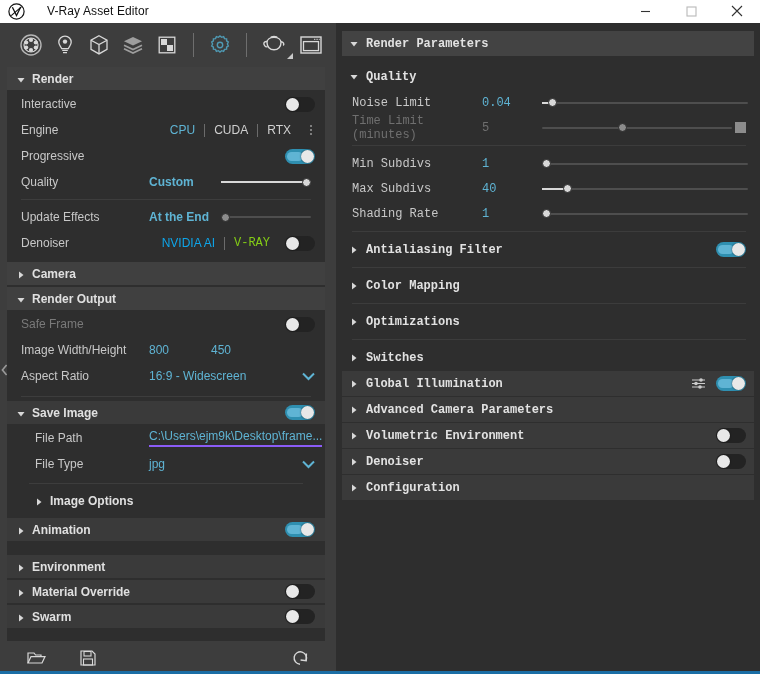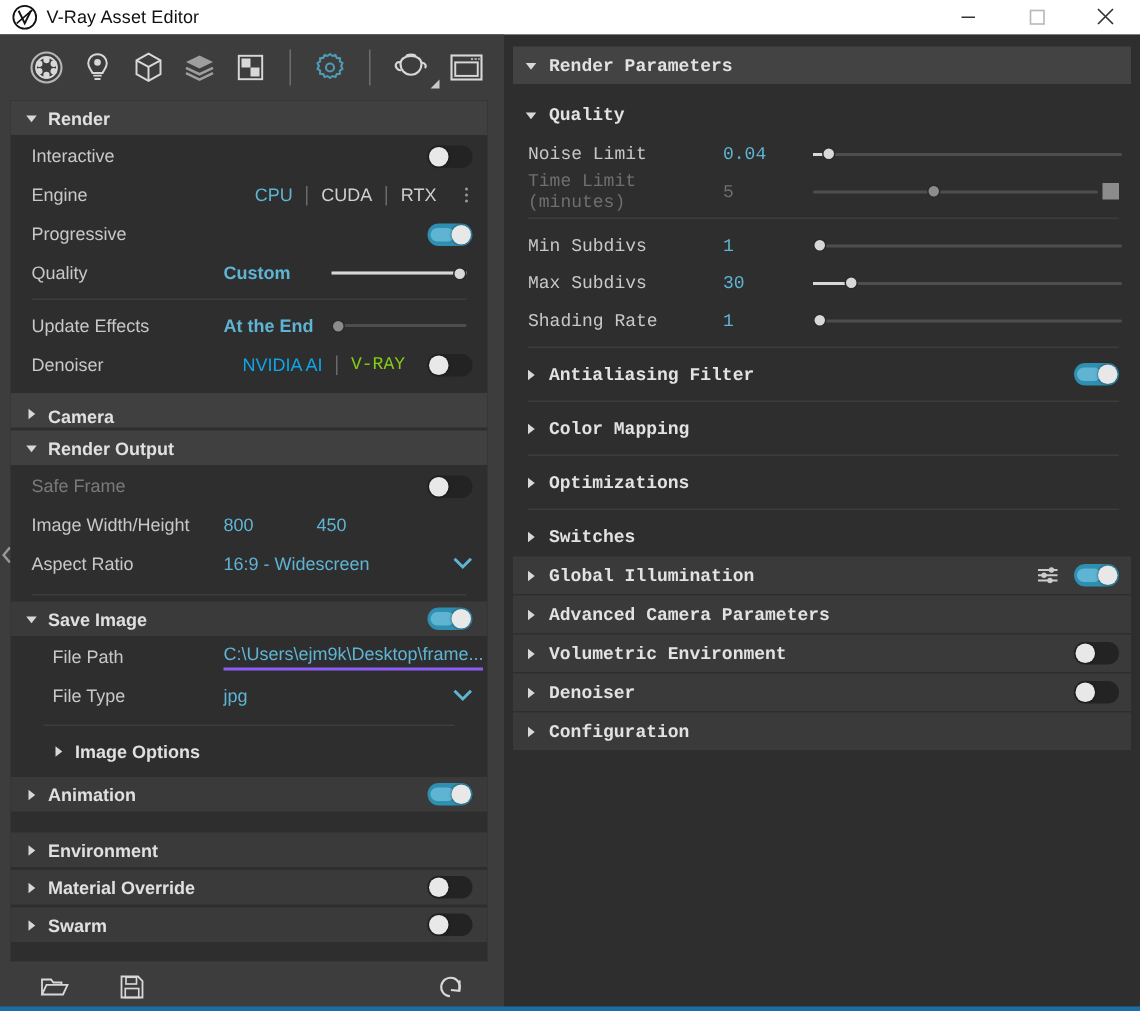--- a/index.html
+++ b/index.html
@@ -11,21 +11,21 @@
   }
   #app { position: relative; width: 760px; height: 674px; background: #2e2e2e; }
 
   
   .titlebar {
     height: 23px; background: #ffffff; display: flex; align-items: center;
     border-bottom: 1px solid #ffffff;
   }
   .title-logo { width: 22px; height: 22px; margin-left: 5px; display: flex;
     align-items: center; justify-content: center; }
-  .title-text { font-size: 12px; color: #111111; margin-left: 4px; letter-spacing: .1px; }
+  .title-text { font-size: 12px; color: #111111; margin-left: 20px; letter-spacing: .1px; }
   .win-btns { margin-left: auto; display: flex; height: 23px; }
   .win-btn { width: 46px; height: 23px; display: flex; align-items: center;
     justify-content: center; }
   .win-btn svg { display: block; }
 
   
   .body { display: flex; height: 651px; }
   .left-col { width: 336px; height: 651px; background: #3d3d3d; position: relative; }
   .right-col { flex: 1; height: 651px; background: #2e2e2e; position: relative;
     padding: 8px 6px 0 6px; font-family: Liberation Mono, monospace; }
@@ -312,21 +312,21 @@
           <span class="eng">
             <span class="eng-opt" style="color:#0ea5e9;">NVIDIA AI</span>
             <span class="eng-bar"></span>
             <span class="eng-opt" style="color:#84cc16;font-family:Liberation Mono, monospace;">V-RAY</span>
             <span class="tgl" style="margin-left:6px;">
                 <i></i>
               </span>
           </span>
         </div>
 
-        <div class="sec-head" style="margin-top:6px;align-items:flex-end;">
+        <div class="sec-head" style="margin-top:6px;">
           <span class="caret">
             <svg width="8" height="8" viewBox="0 0 8 8">
                 <path d="M2 0.5 L6.5 4 L2 7.5 Z" fill="#d8d8d8"></path>
               </svg>
           </span>
           <span class="sec-title">Camera</span>
         </div>
 
         <div class="sec-head" style="margin-top:2px;">
           <span class="caret">
@@ -532,21 +532,21 @@
         <span class="rrow-sld">
           <span class="sld">
               <span class="track"></span>
               <span class="knob" style="left:0px;"></span>
             </span>
         </span>
       </div>
 
       <div class="rrow">
         <span class="rrow-label">Max Subdivs</span>
-        <span class="rrow-value">30</span>
+        <span class="rrow-value">40</span>
         <span class="rrow-sld">
           <span class="sld">
               <span class="track"></span>
               <span class="fill" style="width:12%;"></span>
               <span class="knob" style="left:calc(12% - 4px);"></span>
             </span>
         </span>
       </div>
 
       <div class="rrow">

